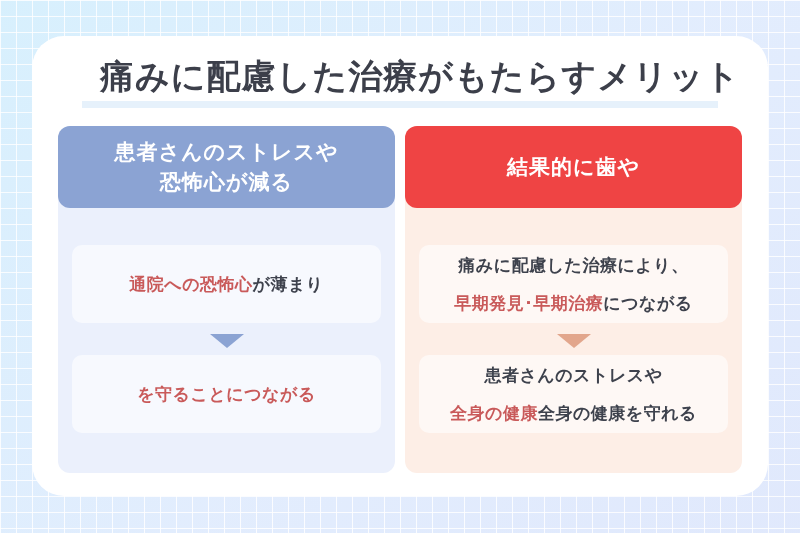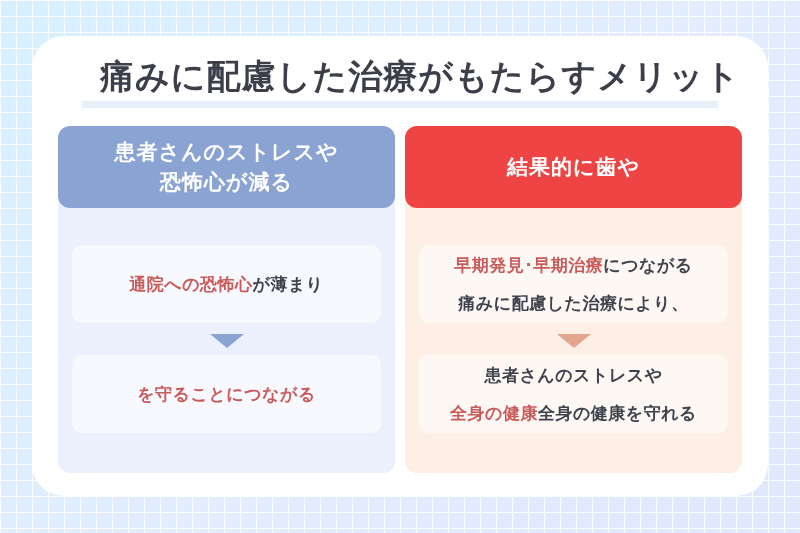--- a/index.html
+++ b/index.html
@@ -129,24 +129,24 @@
       <span class="line hl">を守ることにつながる</span>
     </div>
   </div>
 
   <div class="panel right">
     <div class="panel-header">
       <span class="line">結果的に歯や</span>
     </div>
 
     <div class="box b1">
+      <span class="line">痛みに配慮した治療により、</span>
       <span class="line">
         <span class="hl">早期発見･早期治療</span><span>につながる</span>
       </span>
-      <span class="line">痛みに配慮した治療により、</span>
     </div>
 
     <div class="arrow"></div>
 
     <div class="box b2">
       <span class="line">患者さんのストレスや</span>
       <span class="line">
         <span class="hl">全身の健康</span><span>全身の健康を守れる</span>
       </span>
     </div>

